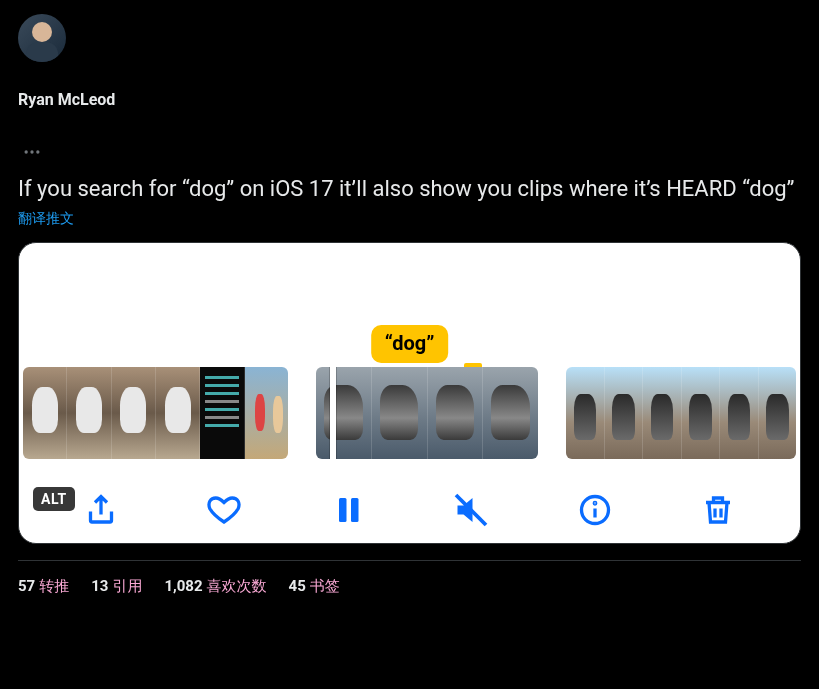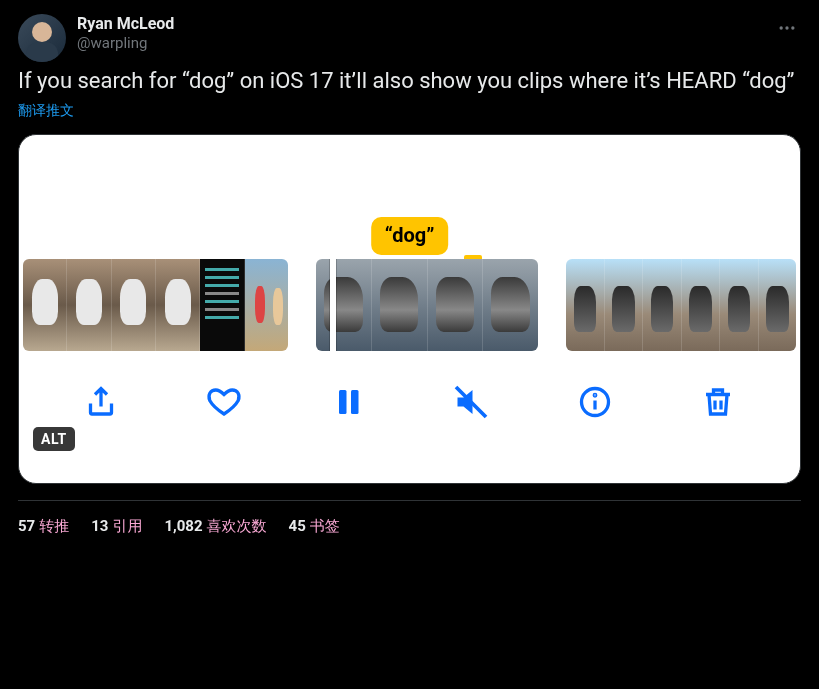--- a/index.html
+++ b/index.html
@@ -10,21 +10,22 @@
     width: 819px;
     height: 689px;
     overflow: hidden;
   }
   .tweet {
     padding: 14px 18px 0 18px;
   }
   .tweet-header {
     display: flex;
     align-items: flex-start;
-    gap: 11px;
+    gap: 28px;
+    flex-direction: column;
   }
   .avatar {
     width: 48px; height: 48px;
     border-radius: 50%;
     background: linear-gradient(135deg, #3a4a5a 0%, #1a2a3a 100%);
     flex-shrink: 0;
     position: relative;
     overflow: hidden;
   }
   .avatar::after {
@@ -67,21 +68,21 @@
     cursor: pointer;
   }
 
   .media-card {
     margin-top: 14px;
     border-radius: 18px;
     overflow: hidden;
     background: #fff;
     border: 1px solid #2f3336;
     position: relative;
-    height: 350px;
+    height: 302px;
   }
   .media-top {
     height: 124px;
     position: relative;
   }
   .bubble {
     position: absolute;
     left: 50%;
     transform: translateX(-50%);
     bottom: 4px;
@@ -200,21 +201,20 @@
 </style>
 </head>
 <body>
 
 <div class="tweet">
 
   <div class="tweet-header">
     <div class="avatar"></div>
     <div class="name-block">
       <div class="display-name">Ryan McLeod</div>
-      <div class="handle">@warpling</div>
     </div>
     <div class="more-icon">
       <svg viewBox="0 0 24 24">
           <circle cx="5" cy="12" r="2"></circle>
           <circle cx="12" cy="12" r="2"></circle>
           <circle cx="19" cy="12" r="2"></circle>
         </svg>
     </div>
   </div>
 

